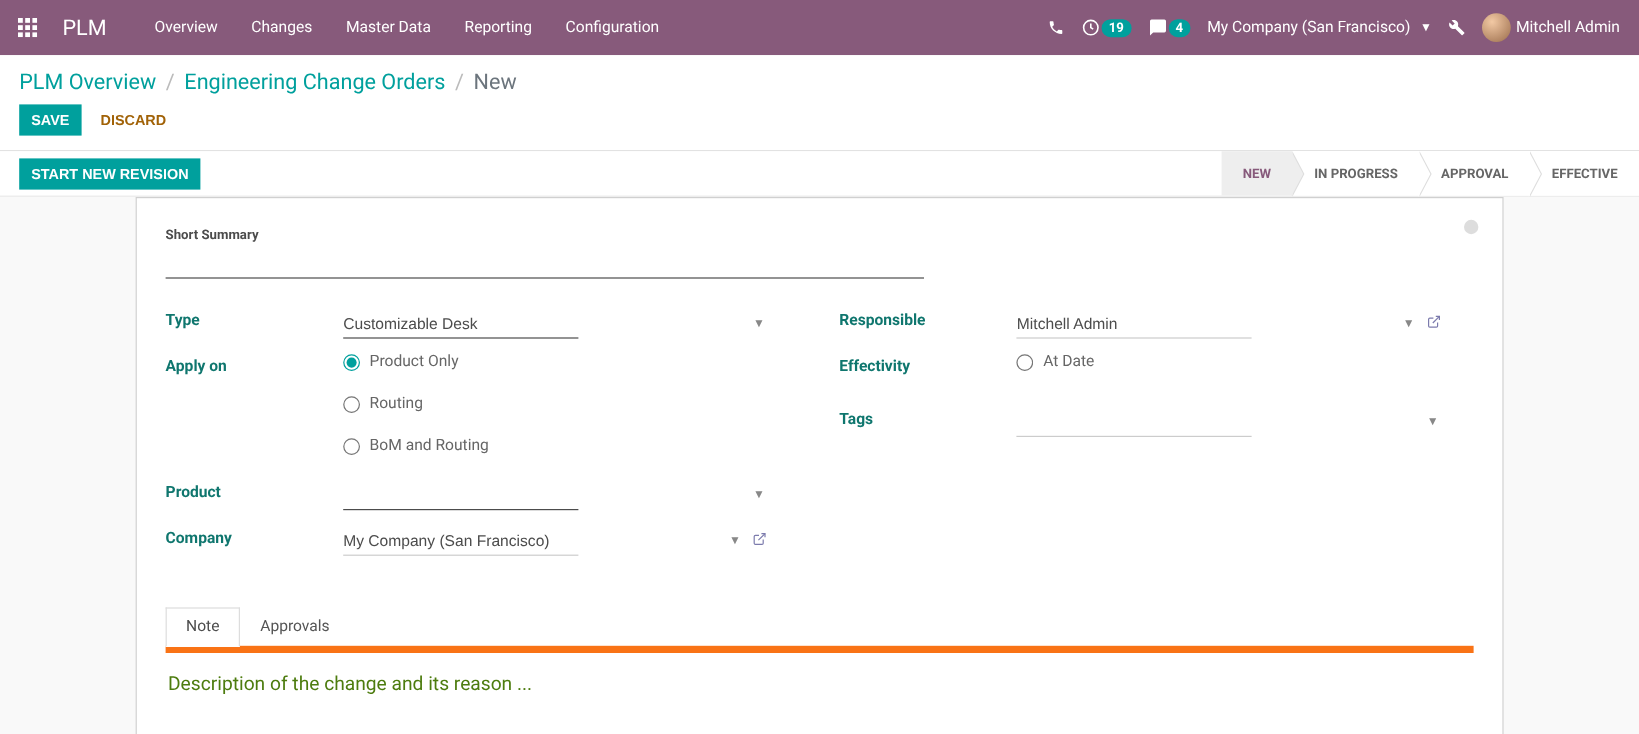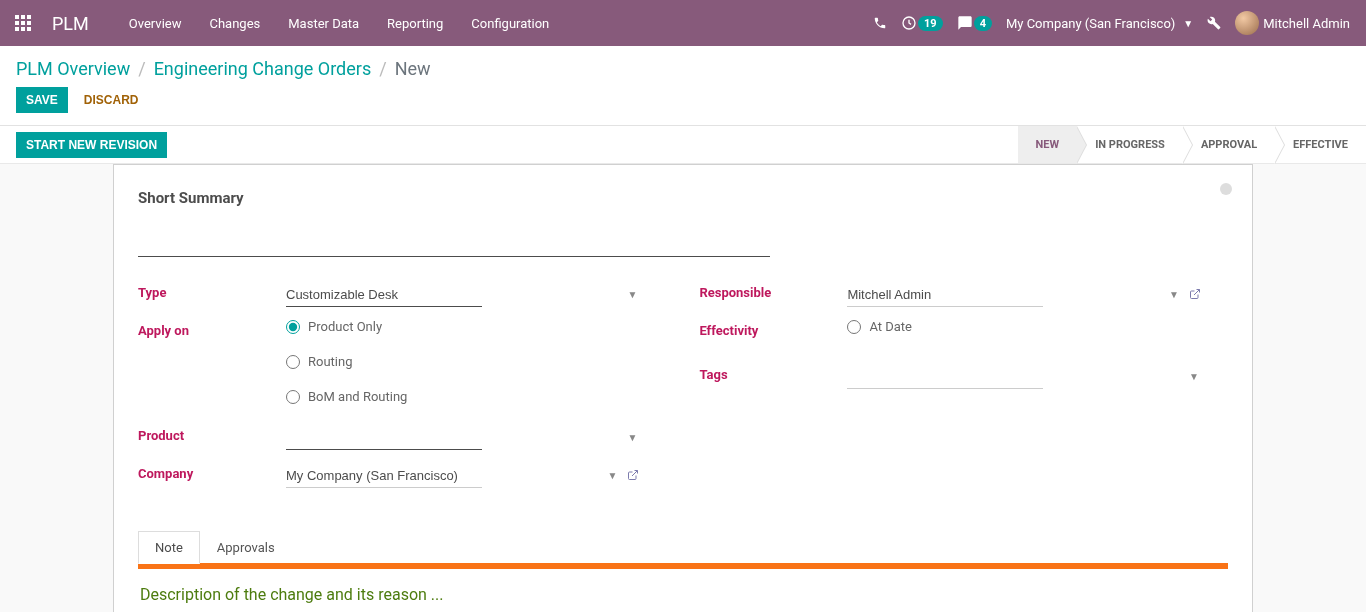--- a/index.html
+++ b/index.html
@@ -37,26 +37,26 @@
 .stage { display: flex; align-items: center; padding: 0 18px; font-size: 11px; font-weight: 700; color: #666; cursor: pointer; position: relative; background: #fff; }
 .stage:not(:last-child)::after { content: ''; position: absolute; right: -9px; top: 50%; transform: translateY(-50%); width: 0; height: 0; border-top: 19px solid transparent; border-bottom: 19px solid transparent; border-left: 10px solid #fff; z-index: 2; }
 .stage:not(:last-child)::before { content: ''; position: absolute; right: -10px; top: 50%; transform: translateY(-50%); width: 0; height: 0; border-top: 19px solid transparent; border-bottom: 19px solid transparent; border-left: 10px solid #ddd; z-index: 1; }
 .stage.active { color: #875a7b; background: #eee; }
 .stage.active::after { border-left-color: #eee; }
 
 
 .form-view { padding: 0 0 20px; height: calc(612px - 46px - 78px - 38px); overflow-y: auto; }
 .sheet { background: #fff; border: 1px solid #d0d0d0; max-width: 1140px; margin: 0 auto; padding: 24px 24px 0; min-height: 500px; position: relative; }
 .kanban-dot { position: absolute; right: 20px; top: 18px; width: 12px; height: 12px; border-radius: 50%; background: #ddd; cursor: pointer; }
-.oe-title label { font-size: 15px; font-weight: 700; color: #4c4c4c; display: block; margin-bottom: 20px; }
+.oe-title label { font-size: 11px; font-weight: 700; color: #4c4c4c; display: block; margin-bottom: 0; }
 .title-input { width: 58%; border: none; border-bottom: 1px solid #4c4c4c; font-size: 20px; padding: 4px 0 2px; outline: none; }
 .group-row { display: flex; gap: 60px; margin-top: 24px; }
 .group-col { width: 46%; }
 .field-row { display: flex; margin-bottom: 10px; min-height: 28px; }
-.field-label { width: 148px; font-size: 13px; color: #be185d; font-weight: 700; flex-shrink: 0; padding-top: 4px; }
+.field-label { width: 148px; font-size: 13px; color: #0f766e; font-weight: 700; flex-shrink: 0; padding-top: 4px; }
 .field-value { flex: 1; }
 .m2o { display: flex; align-items: center; }
 .m2o-input { flex: 1; border: none; border-bottom: 1px solid #ccc; padding: 4px 20px 4px 0; font-size: 13px; background: transparent; outline: none; color: #4c4c4c; position: relative; }
 .m2o-wrap { position: relative; flex: 1; }
 .m2o-caret { position: absolute; right: 2px; top: 6px; color: #888; font-size: 10px; cursor: pointer; }
 .ext-link { margin-left: 8px; color: #7c7bad; cursor: pointer; font-size: 14px; }
 .radio-list { display: flex; flex-direction: column; gap: 20px; }
 .radio-item { display: flex; align-items: center; gap: 8px; font-size: 13px; color: #666; cursor: pointer; }
 .radio-item input { accent-color: #00a09d; width: 14px; height: 14px; cursor: pointer; }
 

